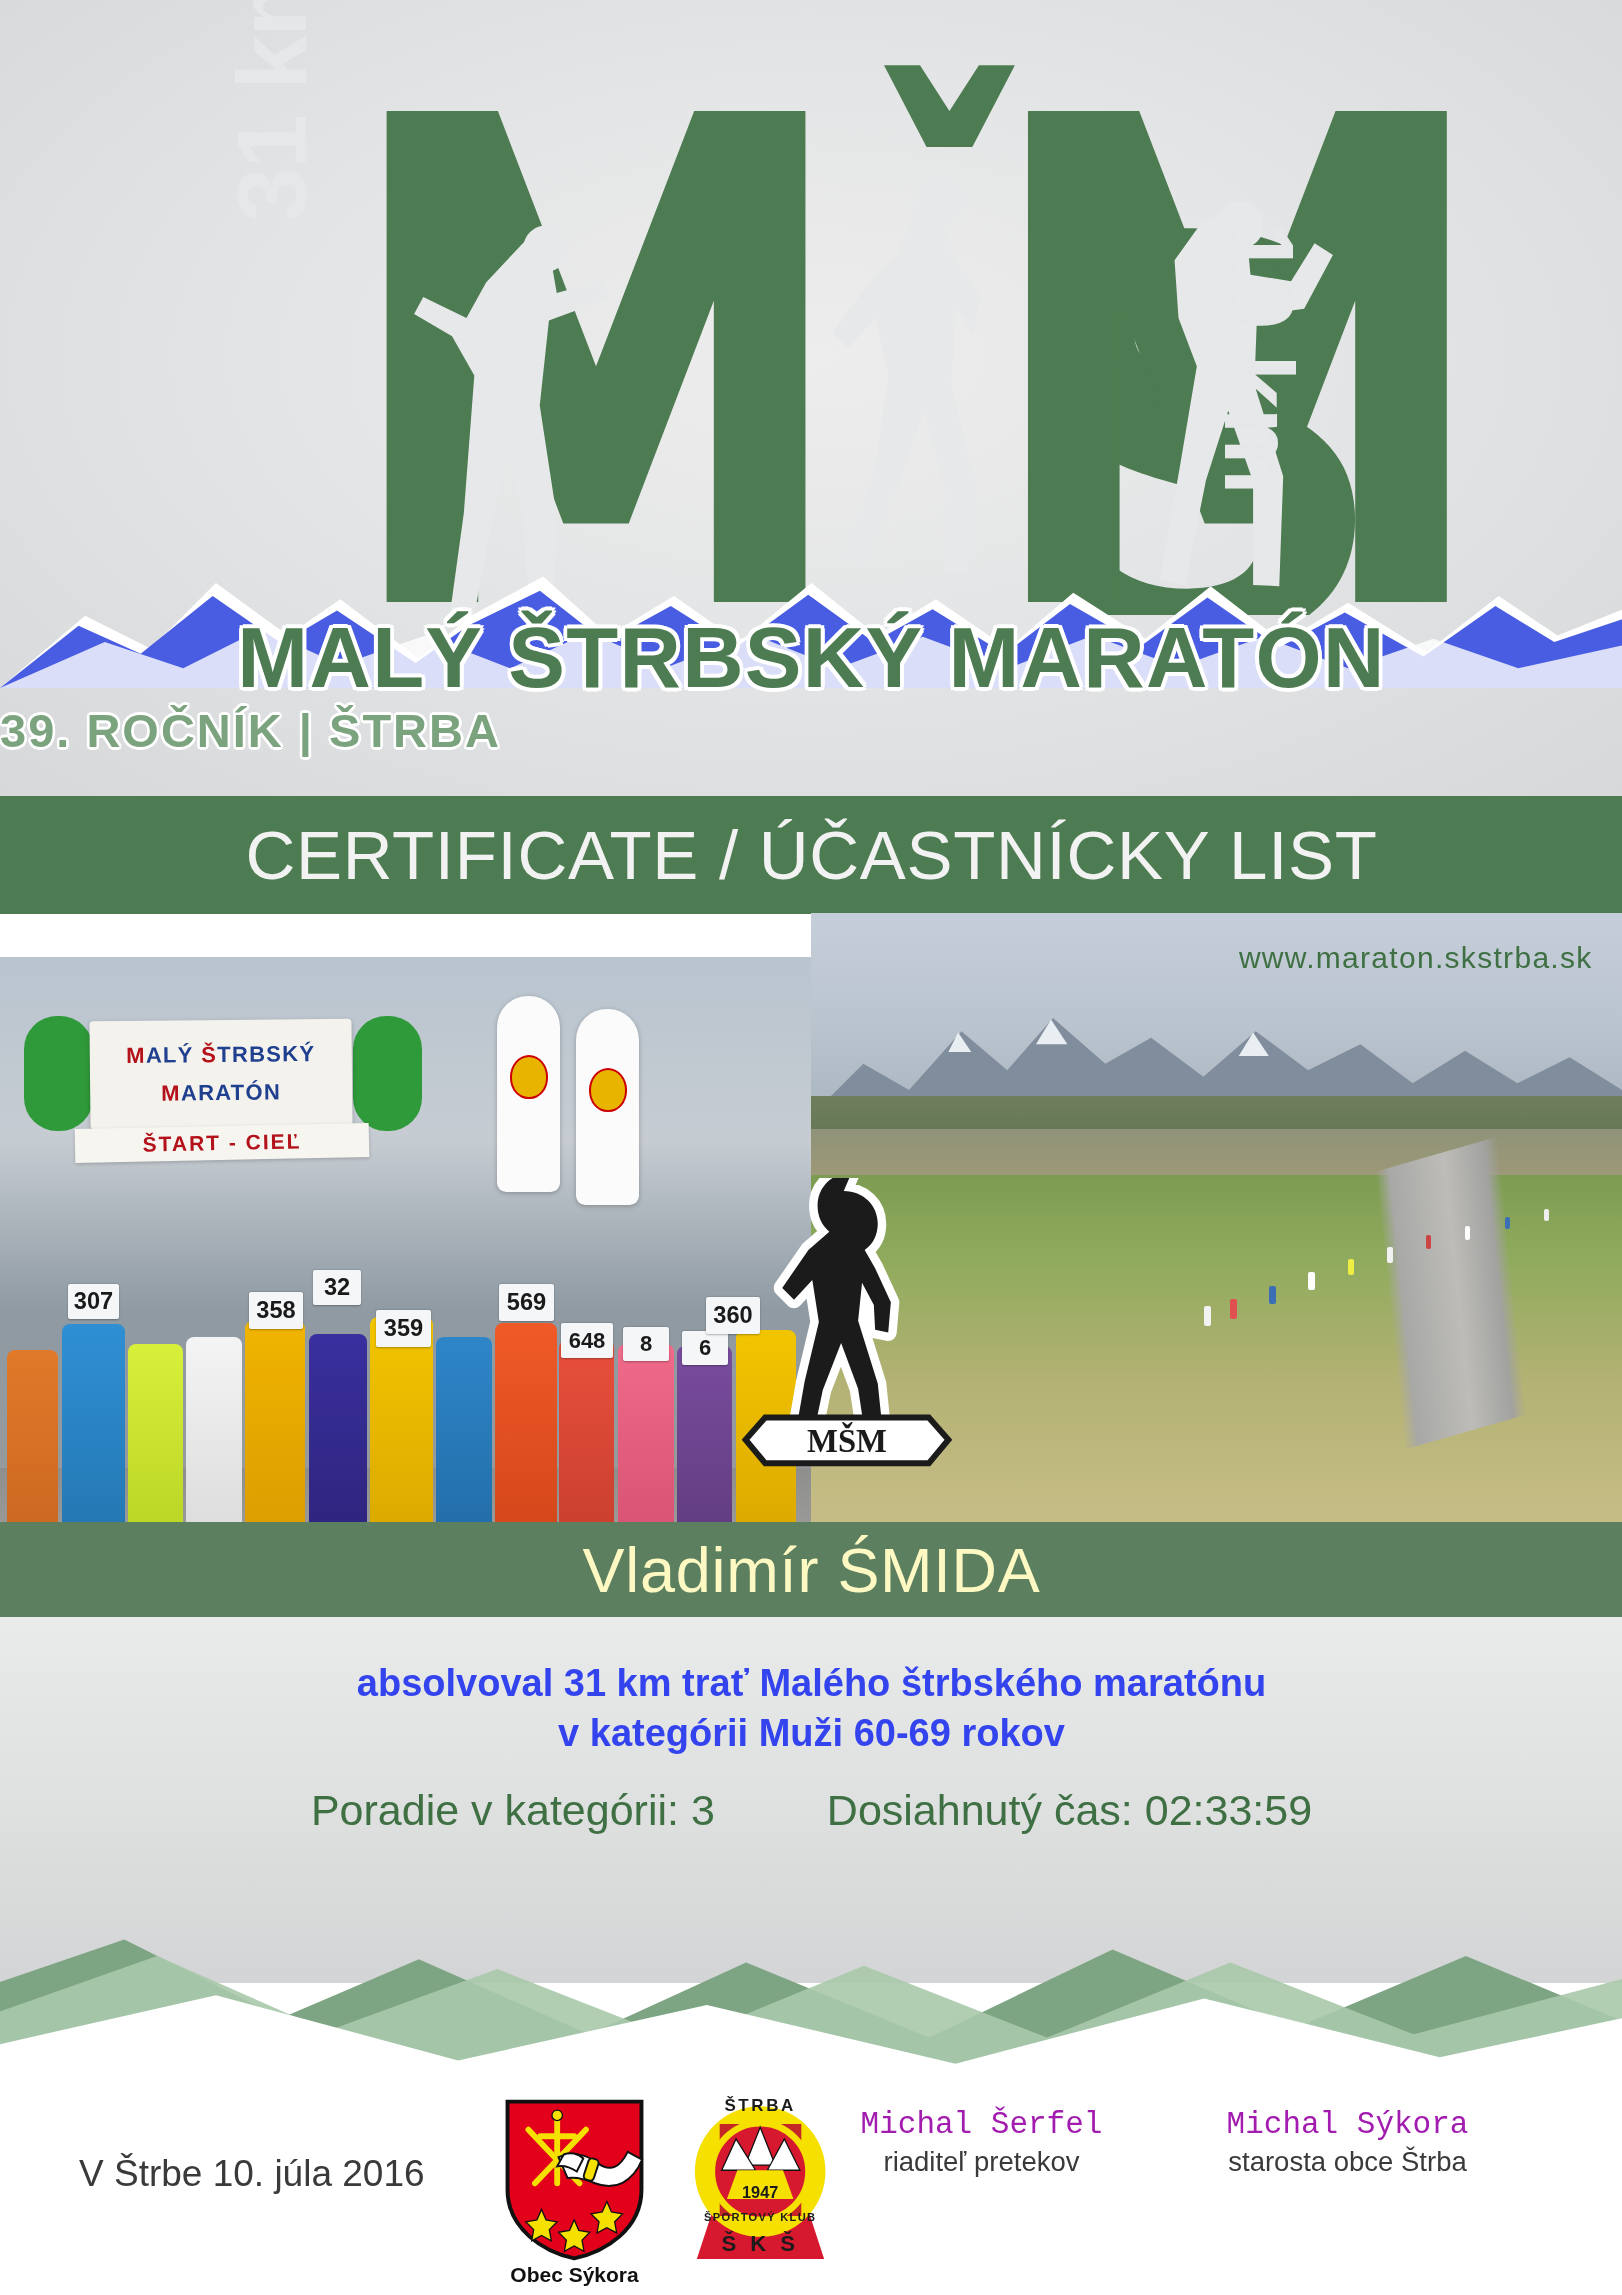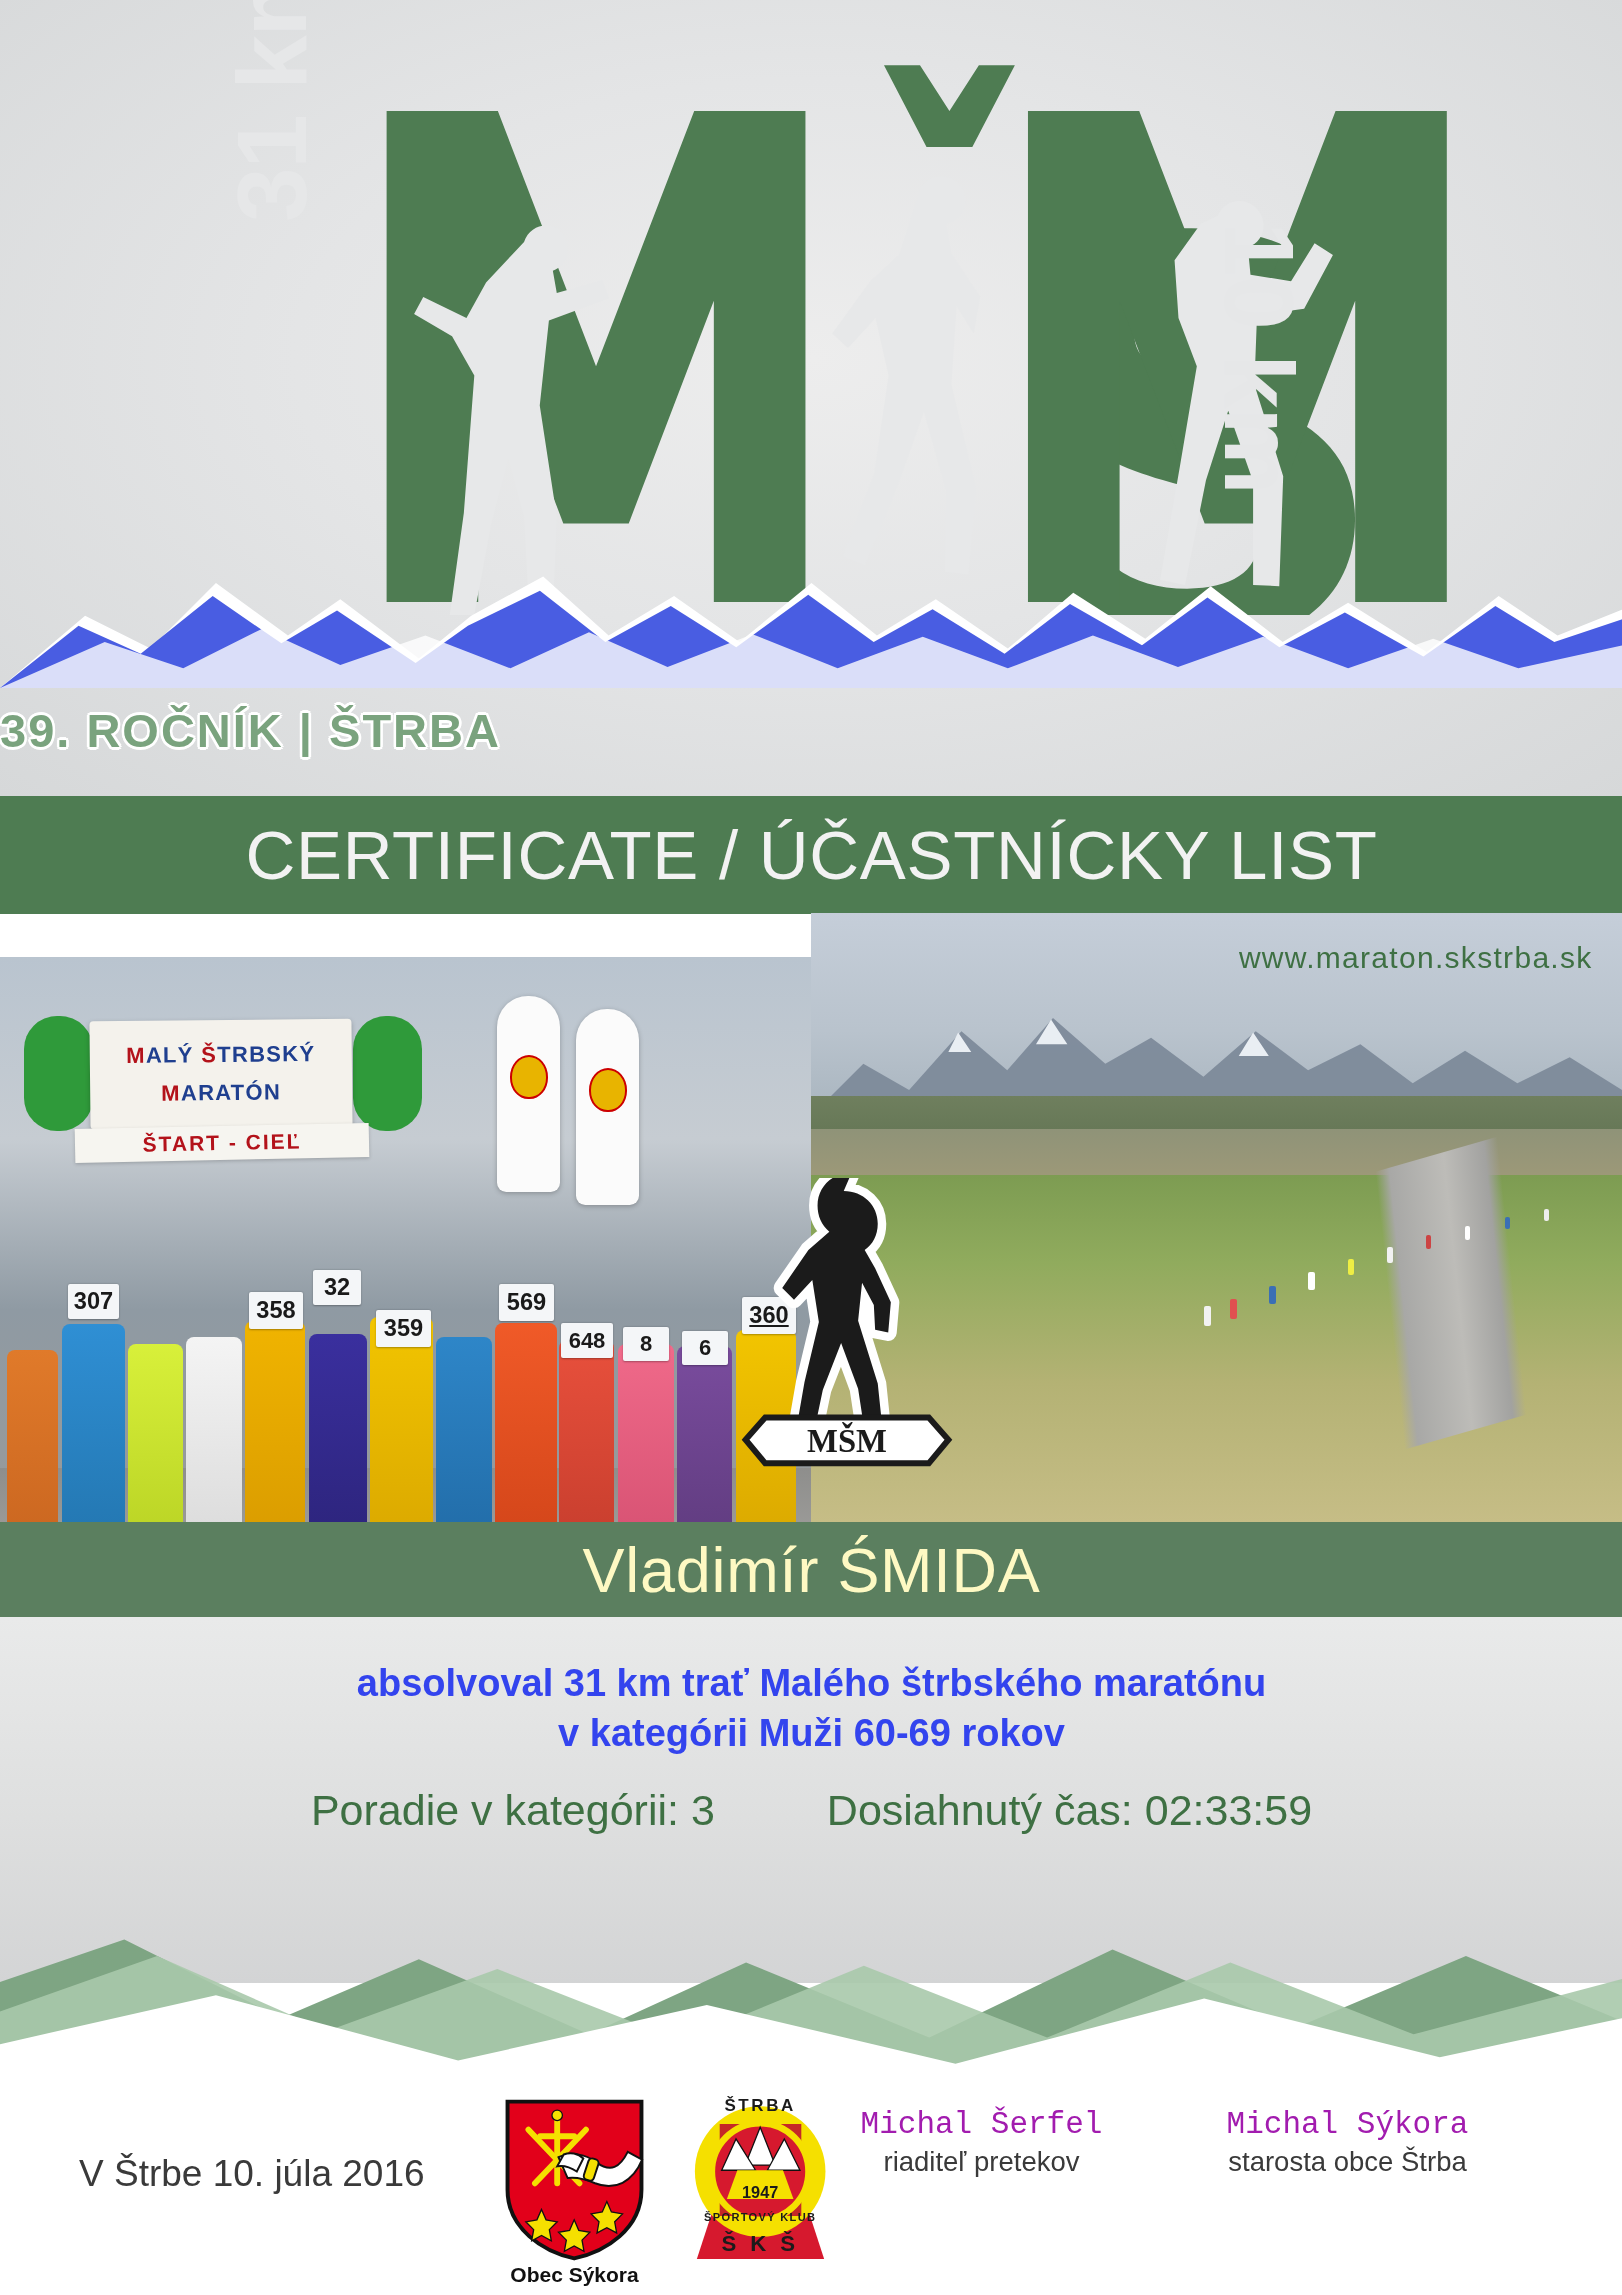--- a/index.html
+++ b/index.html
@@ -253,20 +253,21 @@
              L1030 90 L1130 160 L1240 70 L1340 150 L1430 95 L1540 170 L1640 85 L1750 155 L1850 75
              L1960 160 L2060 100 L2180 175 L2290 90 L2380 150 L2480 110 L2480 230 Z" fill="#ffffff"></path>
     <path d="M0 230 L120 135 L215 178 L325 90 L430 162 L515 112 L635 192 L715 135 L825 82 L925 160
              L1025 105 L1125 168 L1235 88 L1335 160 L1425 110 L1535 178 L1635 102 L1745 165 L1845 92
              L1955 168 L2055 115 L2175 182 L2285 105 L2375 160 L2480 125 L2480 230 Z" fill="#3a4fe0" opacity="0.92"></path>
     <path d="M0 230 L160 160 L280 200 L400 140 L520 195 L650 150 L780 200 L900 145 L1020 198
              L1150 148 L1280 200 L1410 152 L1540 200 L1670 150 L1800 198 L1930 152 L2060 200
              L2190 155 L2320 200 L2480 165 L2480 230 Z" fill="#ffffff" opacity="0.8"></path>
   </svg>
 
+  <div class="wordmark">MALÝ ŠTRBSKÝ MARATÓN</div>
   <div class="subwordmark">39. ROČNÍK | ŠTRBA</div>
 </div>
 
 <div class="cert-band">
   <div class="cert-band-text">CERTIFICATE / ÚČASTNÍCKY LIST</div>
 </div>
 
 <div class="photo-strip">
 
   <div class="photo-left">
@@ -308,21 +309,21 @@
     <div class="runner" style="left:736px;width:60px;  height:236px; background:linear-gradient(#f2c500,#d8a500);"></div>
 
     <div class="bib" style="left:68px; top:327px; width:51px; height:35px; font-size:23.6px; line-height:35px;">307</div>
     <div class="bib" style="left:249px; top:335px; width:54px; height:37px; font-size:23.6px; line-height:37px;">358</div>
     <div class="bib" style="left:313px; top:313px; width:48px; height:35px; font-size:23.6px; line-height:35px;">32</div>
     <div class="bib" style="left:376px; top:353px; width:55px; height:37px; font-size:23.6px; line-height:37px;">359</div>
     <div class="bib" style="left:499px; top:327px; width:55px; height:37px; font-size:23.6px; line-height:37px;">569</div>
     <div class="bib" style="left:561px; top:366px; width:52px; height:35px; font-size:22px; line-height:35px;">648</div>
     <div class="bib" style="left:623px; top:370px; width:46px; height:34px; font-size:22px; line-height:34px;">8</div>
     <div class="bib" style="left:682px;top:374px; width:46px; height:34px; font-size:22px; line-height:34px;">6</div>
-    <div class="bib" style="left:742px;top:340px; width:54px; height:37px; font-size:23.6px; line-height:37px;text-decoration:underline;">360</div>
+    <div class="bib" style="left:706px;top:340px; width:54px; height:37px; font-size:23.6px; line-height:37px;">360</div>
   </div>
 
   <div class="photo-right">
     <div class="sky"></div>
     <svg class="tatras" viewBox="0 0 1240 190" preserveAspectRatio="none">
       <path d="M0 190 L80 110 L150 150 L230 60 L300 120 L370 40 L450 110 L520 70 L600 130
                L680 60 L760 120 L840 80 L920 140 L1000 90 L1080 140 L1160 100 L1240 150 L1240 190 Z" fill="#7d8a9a" opacity="0.95"></path>
       <path d="M225 62 L245 92 L210 92 Z M367 42 L392 80 L344 80 Z M676 62 L700 98 L654 98 Z" fill="#e9eef3"></path>
     </svg>
     <div class="hills"></div>

